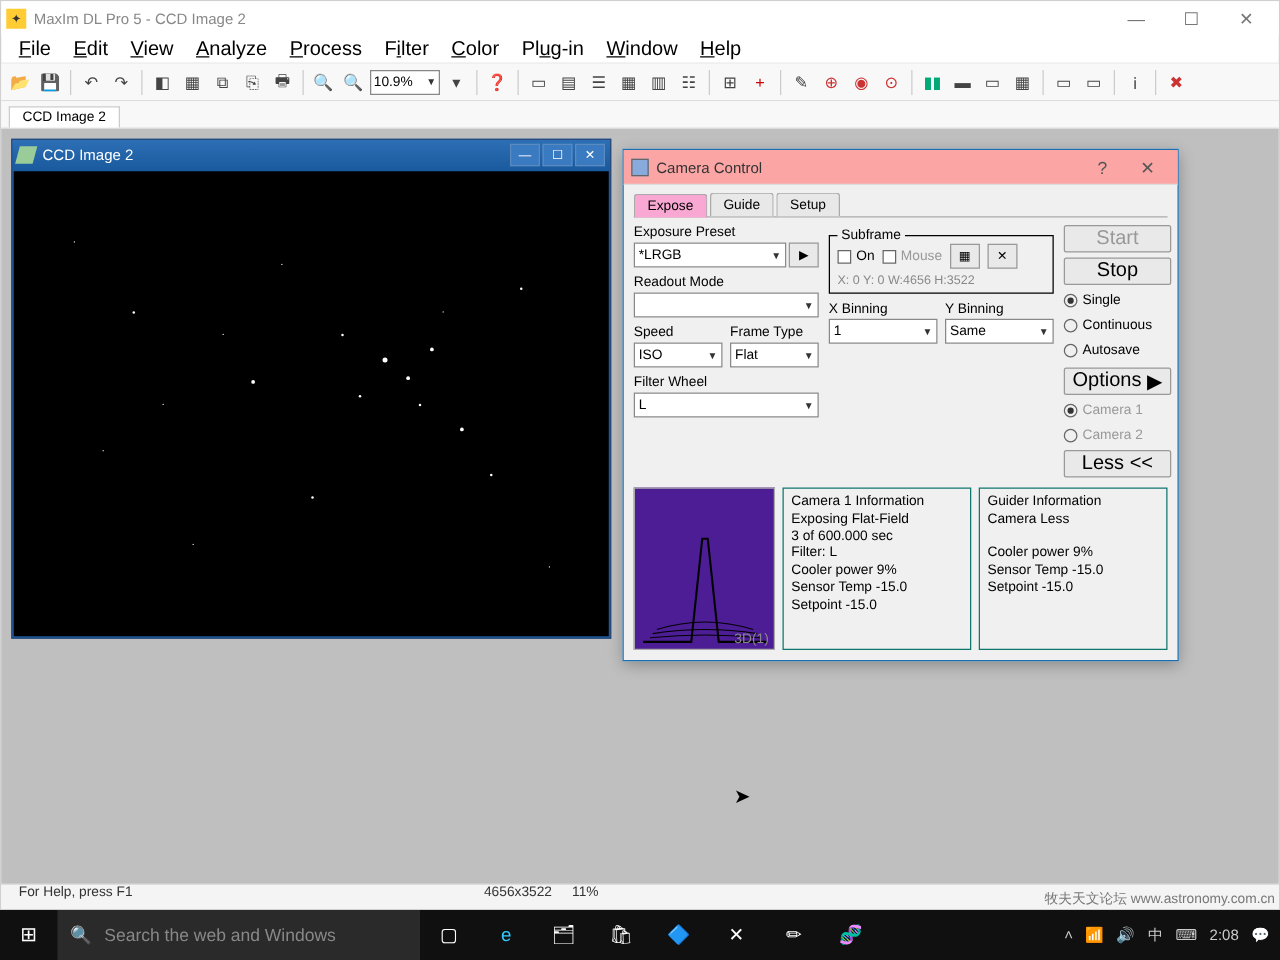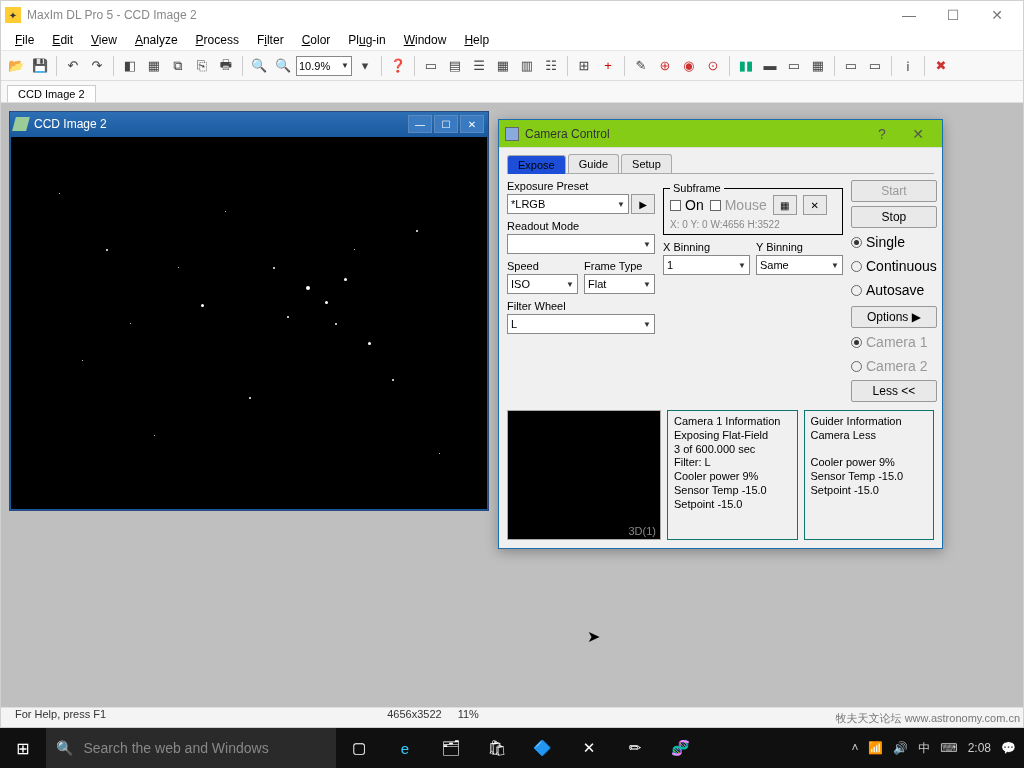--- a/index.html
+++ b/index.html
@@ -5,21 +5,21 @@
 * { box-sizing: border-box; margin: 0; padding: 0; font-family: "Segoe UI", Tahoma, sans-serif; }
 body { width: 1024px; height: 768px; overflow: hidden; background: #fff; position: relative; }
 
 
 .app-window { position:absolute; left:0; top:0; width:1024px; height:728px; background:#fff; border:1px solid #d0d0d0; display:flex; flex-direction:column; }
 .titlebar { height:28px; background:#fff; display:flex; align-items:center; padding:0 4px; color:#888; font-size:12px; }
 .titlebar .appicon { width:16px; height:16px; background:#ffcc33; margin-right:6px; display:flex;align-items:center;justify-content:center;font-size:10px;color:#333;}
 .titlebar .tspace { flex:1; }
 .tbtn { width:44px; height:28px; display:flex; align-items:center; justify-content:center; color:#777; font-size:14px; }
 
-.menubar { height:22px; display:flex; align-items:center; padding:0 6px; gap:2px; font-size:12px; border-bottom:1px solid #e8e8e8;}
+.menubar { height:22px; display:flex; align-items:center; padding:0 6px; gap:2px; font-size:16px; border-bottom:1px solid #e8e8e8;}
 .menubar span { padding:2px 8px; }
 .menubar span u { text-decoration:underline; }
 
 .toolbar { height:30px; display:flex; align-items:center; padding:2px 4px; gap:2px; border-bottom:1px solid #ddd; background:#f8f8f8;}
 .tb { width:22px; height:22px; display:flex; align-items:center; justify-content:center; font-size:13px; color:#444; border:1px solid transparent;}
 .sep { width:1px; height:20px; background:#ccc; margin:0 3px;}
 .zoom-combo { width:56px; height:20px; border:1px solid #888; font-size:11px; padding:0 2px; background:#fff; display:flex;align-items:center;justify-content:space-between;}
 
 .doc-tabs { height:22px; background:#f8f8f8; border-bottom:1px solid #ddd; display:flex; align-items:flex-end; padding-left:6px; font-size:11px;}
 .doc-tab { padding:2px 10px; border:1px solid #ccc; border-bottom:none; background:#fff; margin-right:2px;}
@@ -34,45 +34,45 @@
 .child { position:absolute; left:8px; top:8px; width:480px; height:400px; background:#1a5a9e; border:1px solid #2a4a7e; display:flex; flex-direction:column;}
 .child-tb { height:24px; background:linear-gradient(#2d6fb5,#1a5a9e); color:#fff; display:flex; align-items:center; padding:0 4px; font-size:12px;}
 .child-tb .ci { width:14px;height:14px;background:#9c9;display:inline-block;margin-right:6px; transform:skewX(-15deg);}
 .child-tb .sp{flex:1;}
 .child-tb .wb{width:24px;height:18px;border:1px solid #5a8ac0;background:#3a7ac0;margin-left:2px;display:flex;align-items:center;justify-content:center;font-size:10px;}
 .star-img { flex:1; background:#000; margin:1px; position:relative; overflow:hidden;}
 .star{position:absolute;background:#fff;border-radius:50%;}
 
 
 .camera { position:absolute; left:497px; top:16px; width:445px; background:#f0f0f0; border:1px solid #1a6fb0; box-shadow:0 3px 12px rgba(0,0,0,.3); font-size:11px;}
-.cam-tb { height:28px; background:#84cc16; border-bottom:1px solid #ddd; display:flex; align-items:center; padding:0 6px; color:#333; font-size:12px;}
+.cam-tb { height:28px; background:#fca5a5; border-bottom:1px solid #ddd; display:flex; align-items:center; padding:0 6px; color:#333; font-size:12px;}
 .cam-tb .ci2{width:14px;height:14px;border:1px solid #666;margin-right:6px;background:#8ad;}
 .cam-tb .sp{flex:1;}
 .cam-tb .hb{width:36px;height:24px;display:flex;align-items:center;justify-content:center;color:#555;font-size:14px;}
 .cam-body{padding:6px 8px 8px;}
 .tabs{display:flex;border-bottom:1px solid #aaa;margin-bottom:6px;}
 .tab{padding:3px 10px;border:1px solid #aaa;border-bottom:none;background:#e8e8e8;margin-right:2px;border-radius:3px 3px 0 0;font-size:11px;}
-.tab.active{background:#1d4ed8;position:relative;top:1px;}
+.tab.active{background:#f9a8d4;position:relative;top:1px;}
 .row{display:flex;gap:8px;}
 .col{display:flex;flex-direction:column;}
 .lbl{font-size:11px;margin-bottom:2px;}
 .winput{border:1px solid #888;background:#fff;height:20px;font-size:11px;padding:0 3px;display:flex;align-items:center;justify-content:space-between;}
 .dd-arrow{font-size:8px;color:#333;}
-.btn{border:1px solid #999;background:#e9e9e9;height:22px;display:flex;align-items:center;justify-content:center;font-size:12px;border-radius:2px;padding:0 6px;}
+.btn{border:1px solid #999;background:#e9e9e9;height:22px;display:flex;align-items:center;justify-content:center;font-size:16px;border-radius:2px;padding:0 6px;}
 .btn.disabled{color:#999;}
 .spin{width:14px;display:flex;flex-direction:column;border:1px solid #888;height:20px;}
 .spin div{flex:1;background:#e8e8e8;font-size:6px;display:flex;align-items:center;justify-content:center;border-bottom:1px solid #aaa;}
 .group{border:1px solid #000000;padding:6px 6px 4px;position:relative;margin-top:8px;}
 .group-title{position:absolute;top:-7px;left:6px;background:#f0f0f0;padding:0 3px;font-size:11px;}
-.radio-lbl,.check-lbl{display:flex;align-items:center;gap:4px;font-size:14px;margin:2px 0;}
+.radio-lbl,.check-lbl{display:flex;align-items:center;gap:4px;font-size:11px;margin:2px 0;}
 .radio{width:11px;height:11px;border:1px solid #666;border-radius:50%;display:flex;align-items:center;justify-content:center;}
 .radio.sel::after{content:"";width:5px;height:5px;background:#333;border-radius:50%;}
 .chk{width:11px;height:11px;border:1px solid #666;background:#fff;}
 .info-panel{flex:1;border:1px solid #0f766e;background:#f0f0f0;padding:4px 6px;font-size:11px;line-height:1.25;}
-.profile-panel{width:154px;height:130px;border:1px solid #aaa;background:#000000;position:relative;display:flex;align-items:flex-end;justify-content:center;}
+.profile-panel{width:113px;height:130px;border:1px solid #aaa;background:#4c1d95;position:relative;display:flex;align-items:flex-end;justify-content:center;}
 .profile-lbl{position:absolute;right:4px;bottom:2px;font-size:11px;color:#888;}
 .sq-btn{width:24px;height:20px;border:1px solid #999;background:#e9e9e9;display:flex;align-items:center;justify-content:center;font-size:10px;}
 
 
 .taskbar { position:absolute; left:0; bottom:0; width:1024px; height:40px; background:#101010; display:flex; align-items:center; color:#fff; font-size:12px;}
 .start{width:46px;height:40px;display:flex;align-items:center;justify-content:center;font-size:16px;}
 .search{flex:0 0 290px;height:40px;background:#2a2a2a;display:flex;align-items:center;padding:0 10px;color:#888;font-size:14px;}
 .ticon{width:46px;height:40px;display:flex;align-items:center;justify-content:center;font-size:15px;}
 .tray{margin-left:auto;display:flex;align-items:center;gap:10px;padding:0 8px;font-size:12px;color:#ccc;}
 .watermark{position:absolute;right:4px;bottom:42px;color:#777;font-size:11px;}

